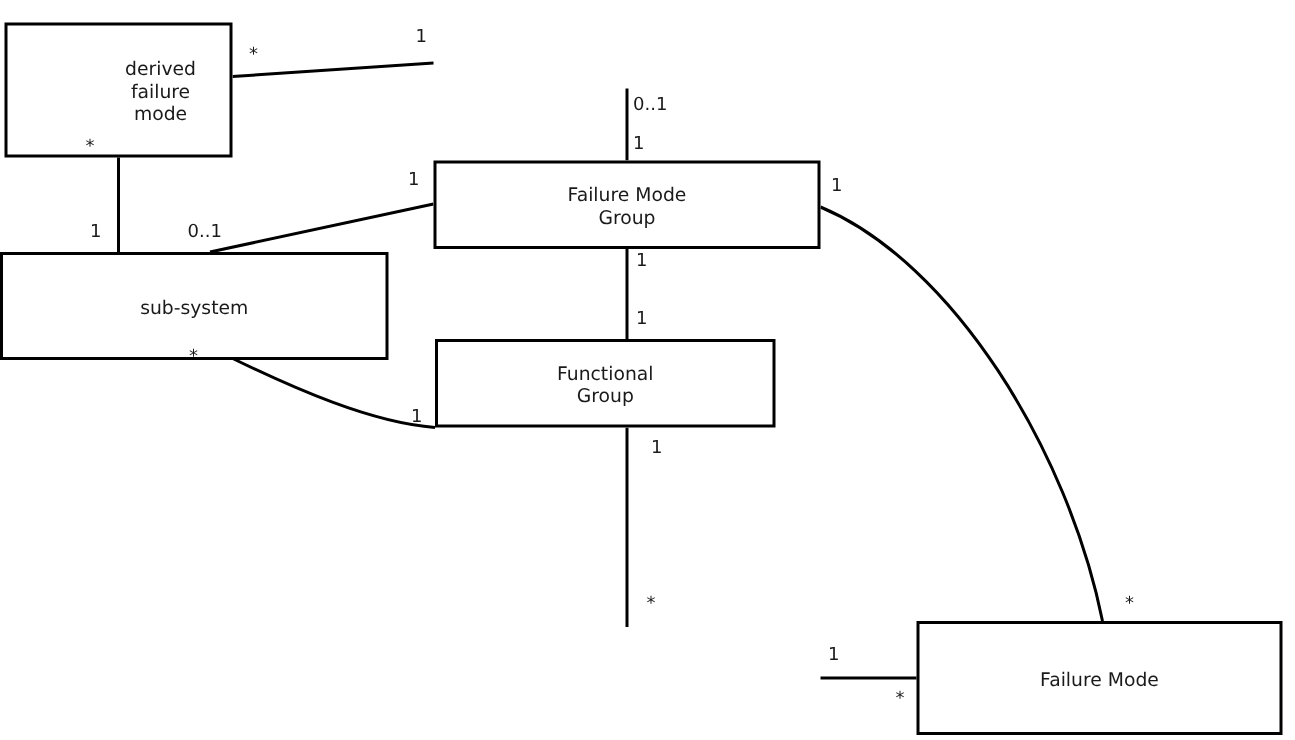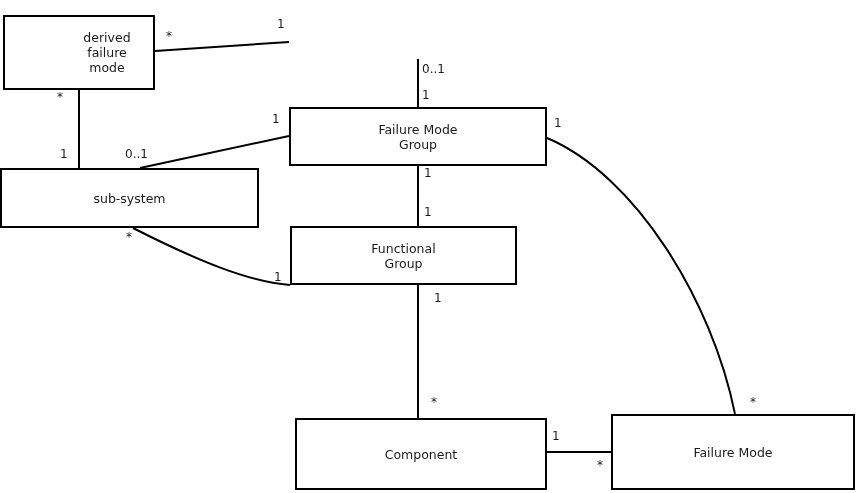--- a/index.html
+++ b/index.html
@@ -65,44 +65,41 @@
       <path d="M 418 59 L 418 107"></path>
       <path d="M 140 168 L 289 136"></path>
       <path d="M 418 166 L 418 226"></path>
       <path d="M 133 228 C 200 262 250 282 290 285"></path>
       <path d="M 418 285 L 418 418"></path>
       <path d="M 547 452 L 612 452"></path>
       <path d="M 547 138 C 635 175 712 300 735 414"></path>
     </g>
   </svg>
 
-  <div class="uml-box label-right-sm" style="left: 3px; top: 15px; width: 152px; height: 75px;">
+  <div class="uml-box label-right-sm" style="left: 3px; top: 15px; width: 152px; height: 90px;">
     <span class="box-label">derived
 failure
 mode</span>
   </div>
 
 
   <div class="uml-box" style="left: 289px; top: 107px; width: 258px; height: 59px;">
     <span class="box-label">Failure Mode
 Group</span>
   </div>
 
-  <div class="uml-box" style="left: 0px; top: 168px; width: 259px; height: 60px;">
+  <div class="uml-box" style="left: 0px; top: 168px; width: 259px; height: 72px;">
     <span class="box-label">sub-system</span>
   </div>
 
   <div class="uml-box" style="left: 290px; top: 226px; width: 227px; height: 59px;">
     <span class="box-label">Functional
 Group</span>
   </div>
 
-  <div class="uml-box" style="left: 295px; top: 418px; width: 252px; height: 72px;">
-    <span class="box-label">Component</span>
-  </div>
 
   <div class="uml-box" style="left: 611px; top: 414px; width: 244px; height: 76px;">
     <span class="box-label">Failure Mode</span>
   </div>
 
   <span class="mult" style="left: 166px; top: 30px;">*</span>
   <span class="mult" style="left: 277px; top: 18px;">1</span>
   <span class="mult" style="left: 57px; top: 91px;">*</span>
   <span class="mult" style="left: 60px; top: 148px;">1</span>
   <span class="mult" style="left: 422px; top: 63px;">0..1</span>

